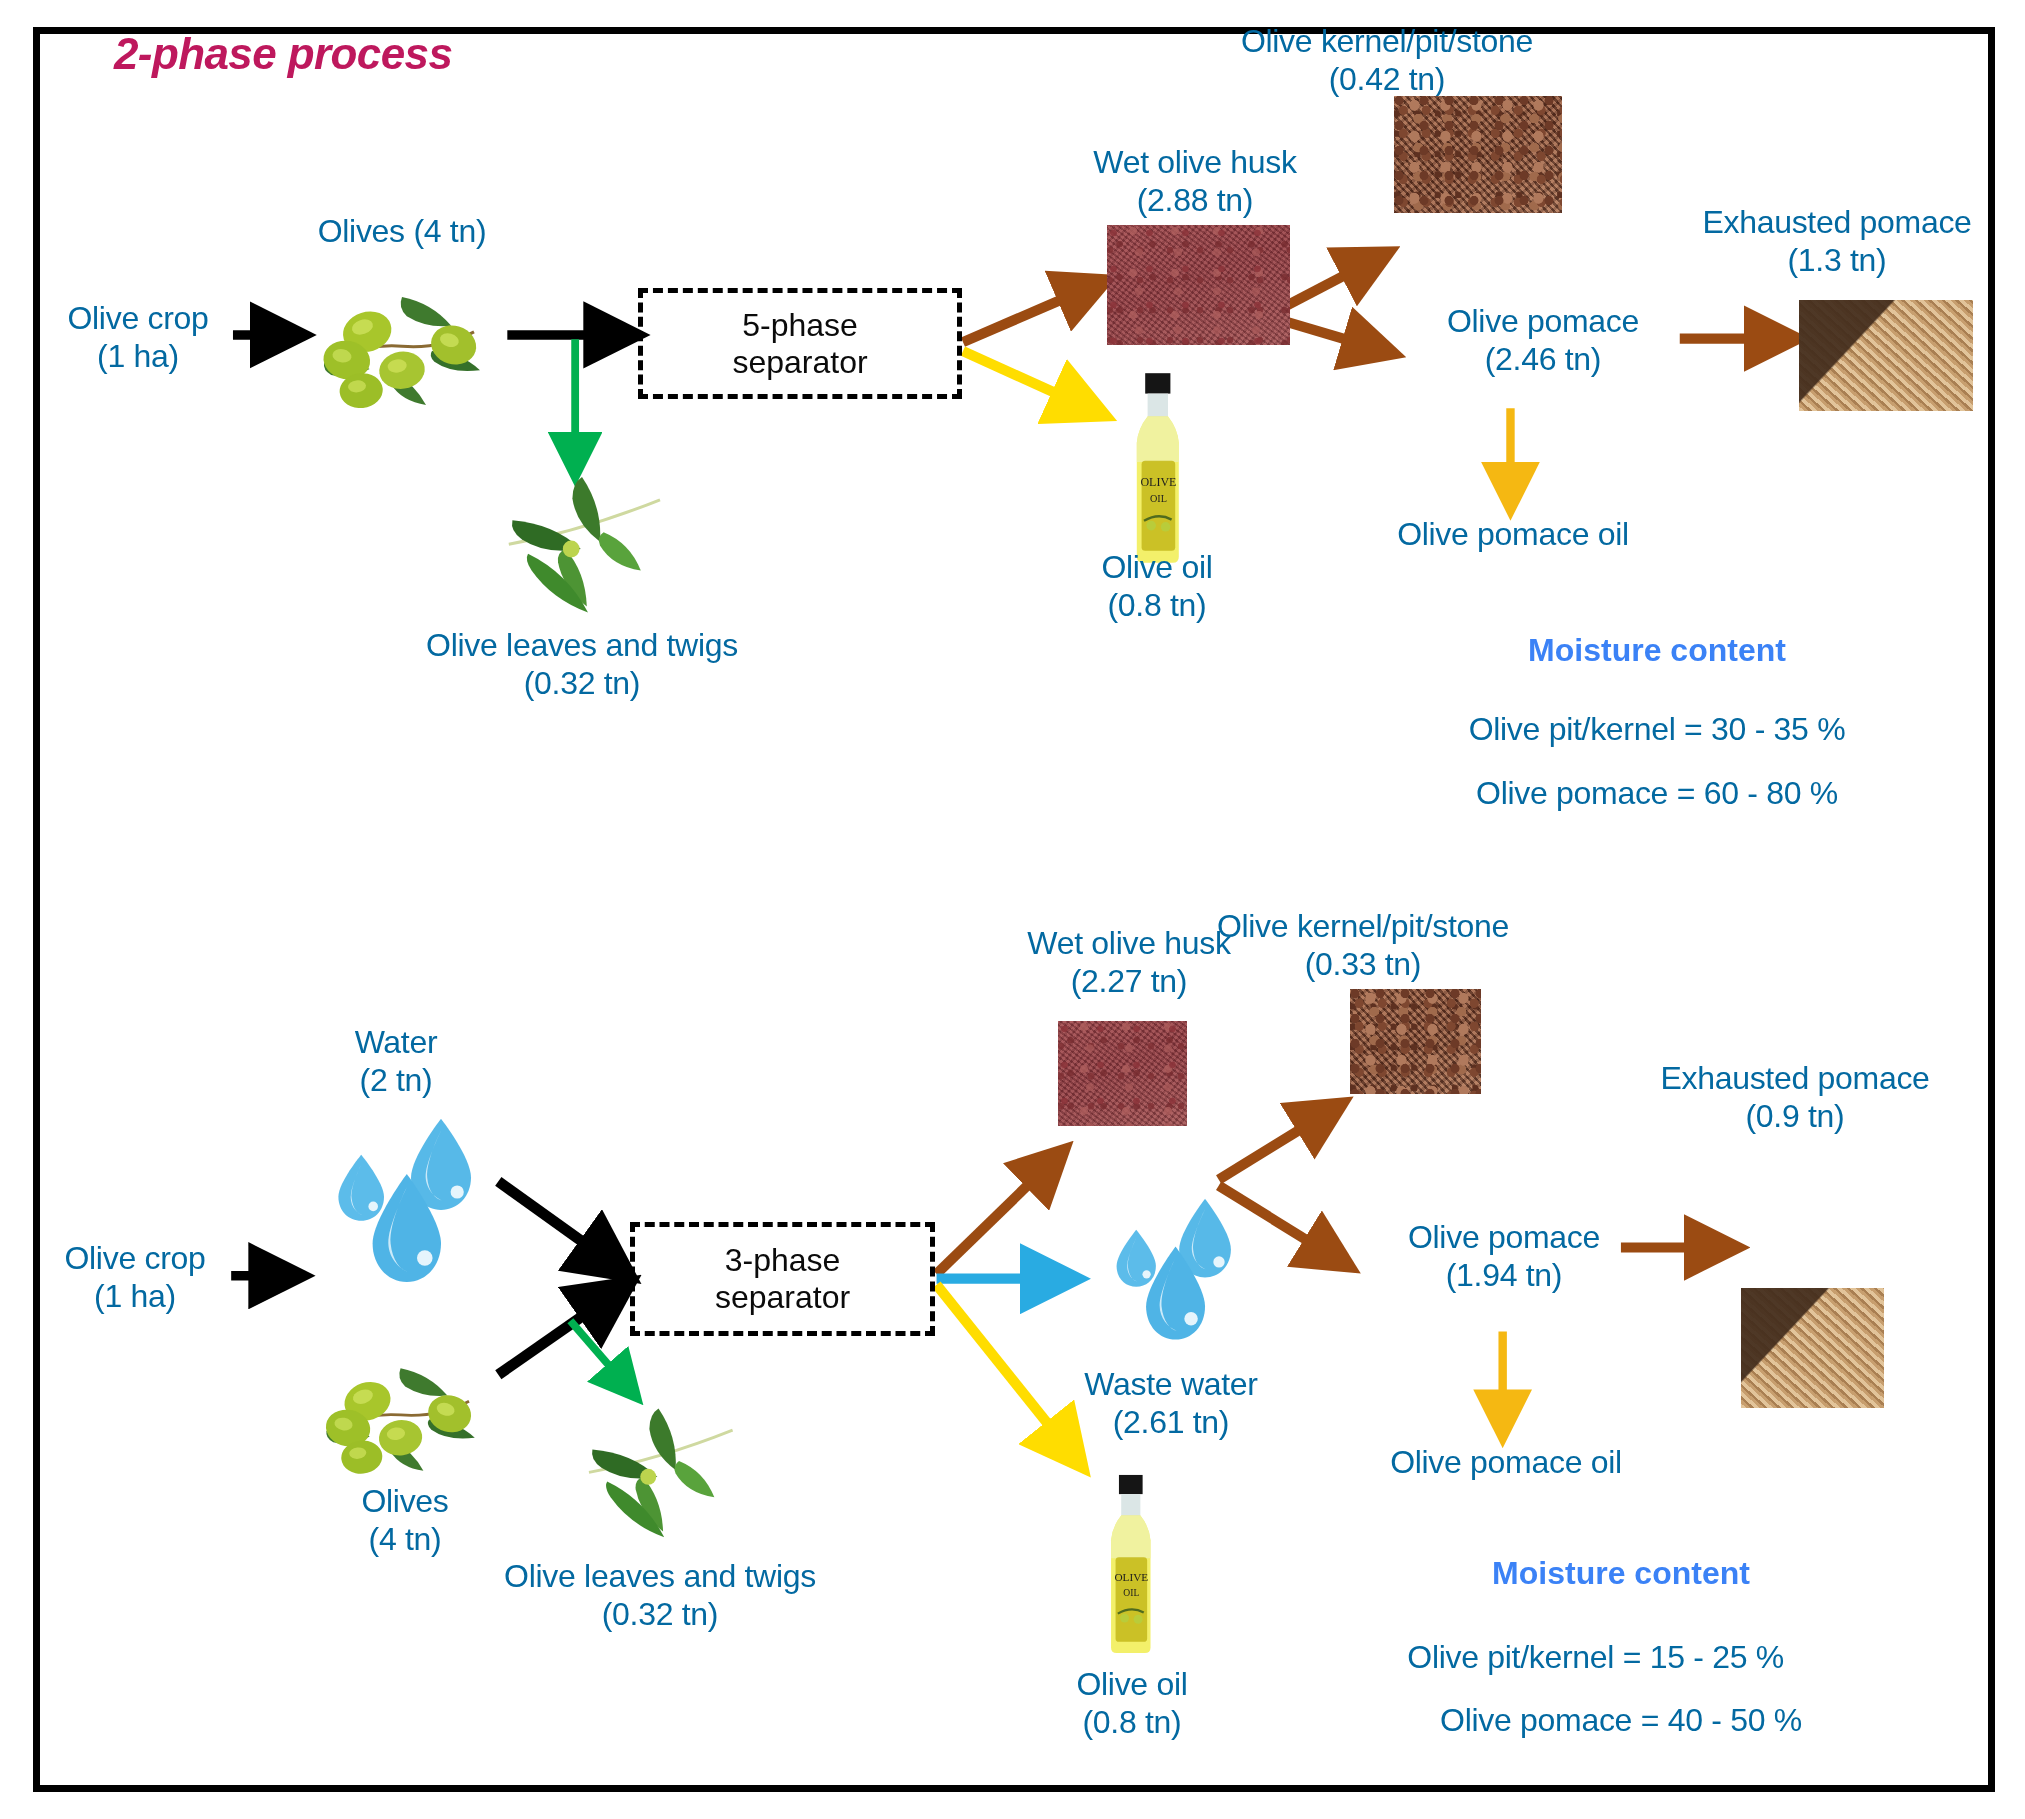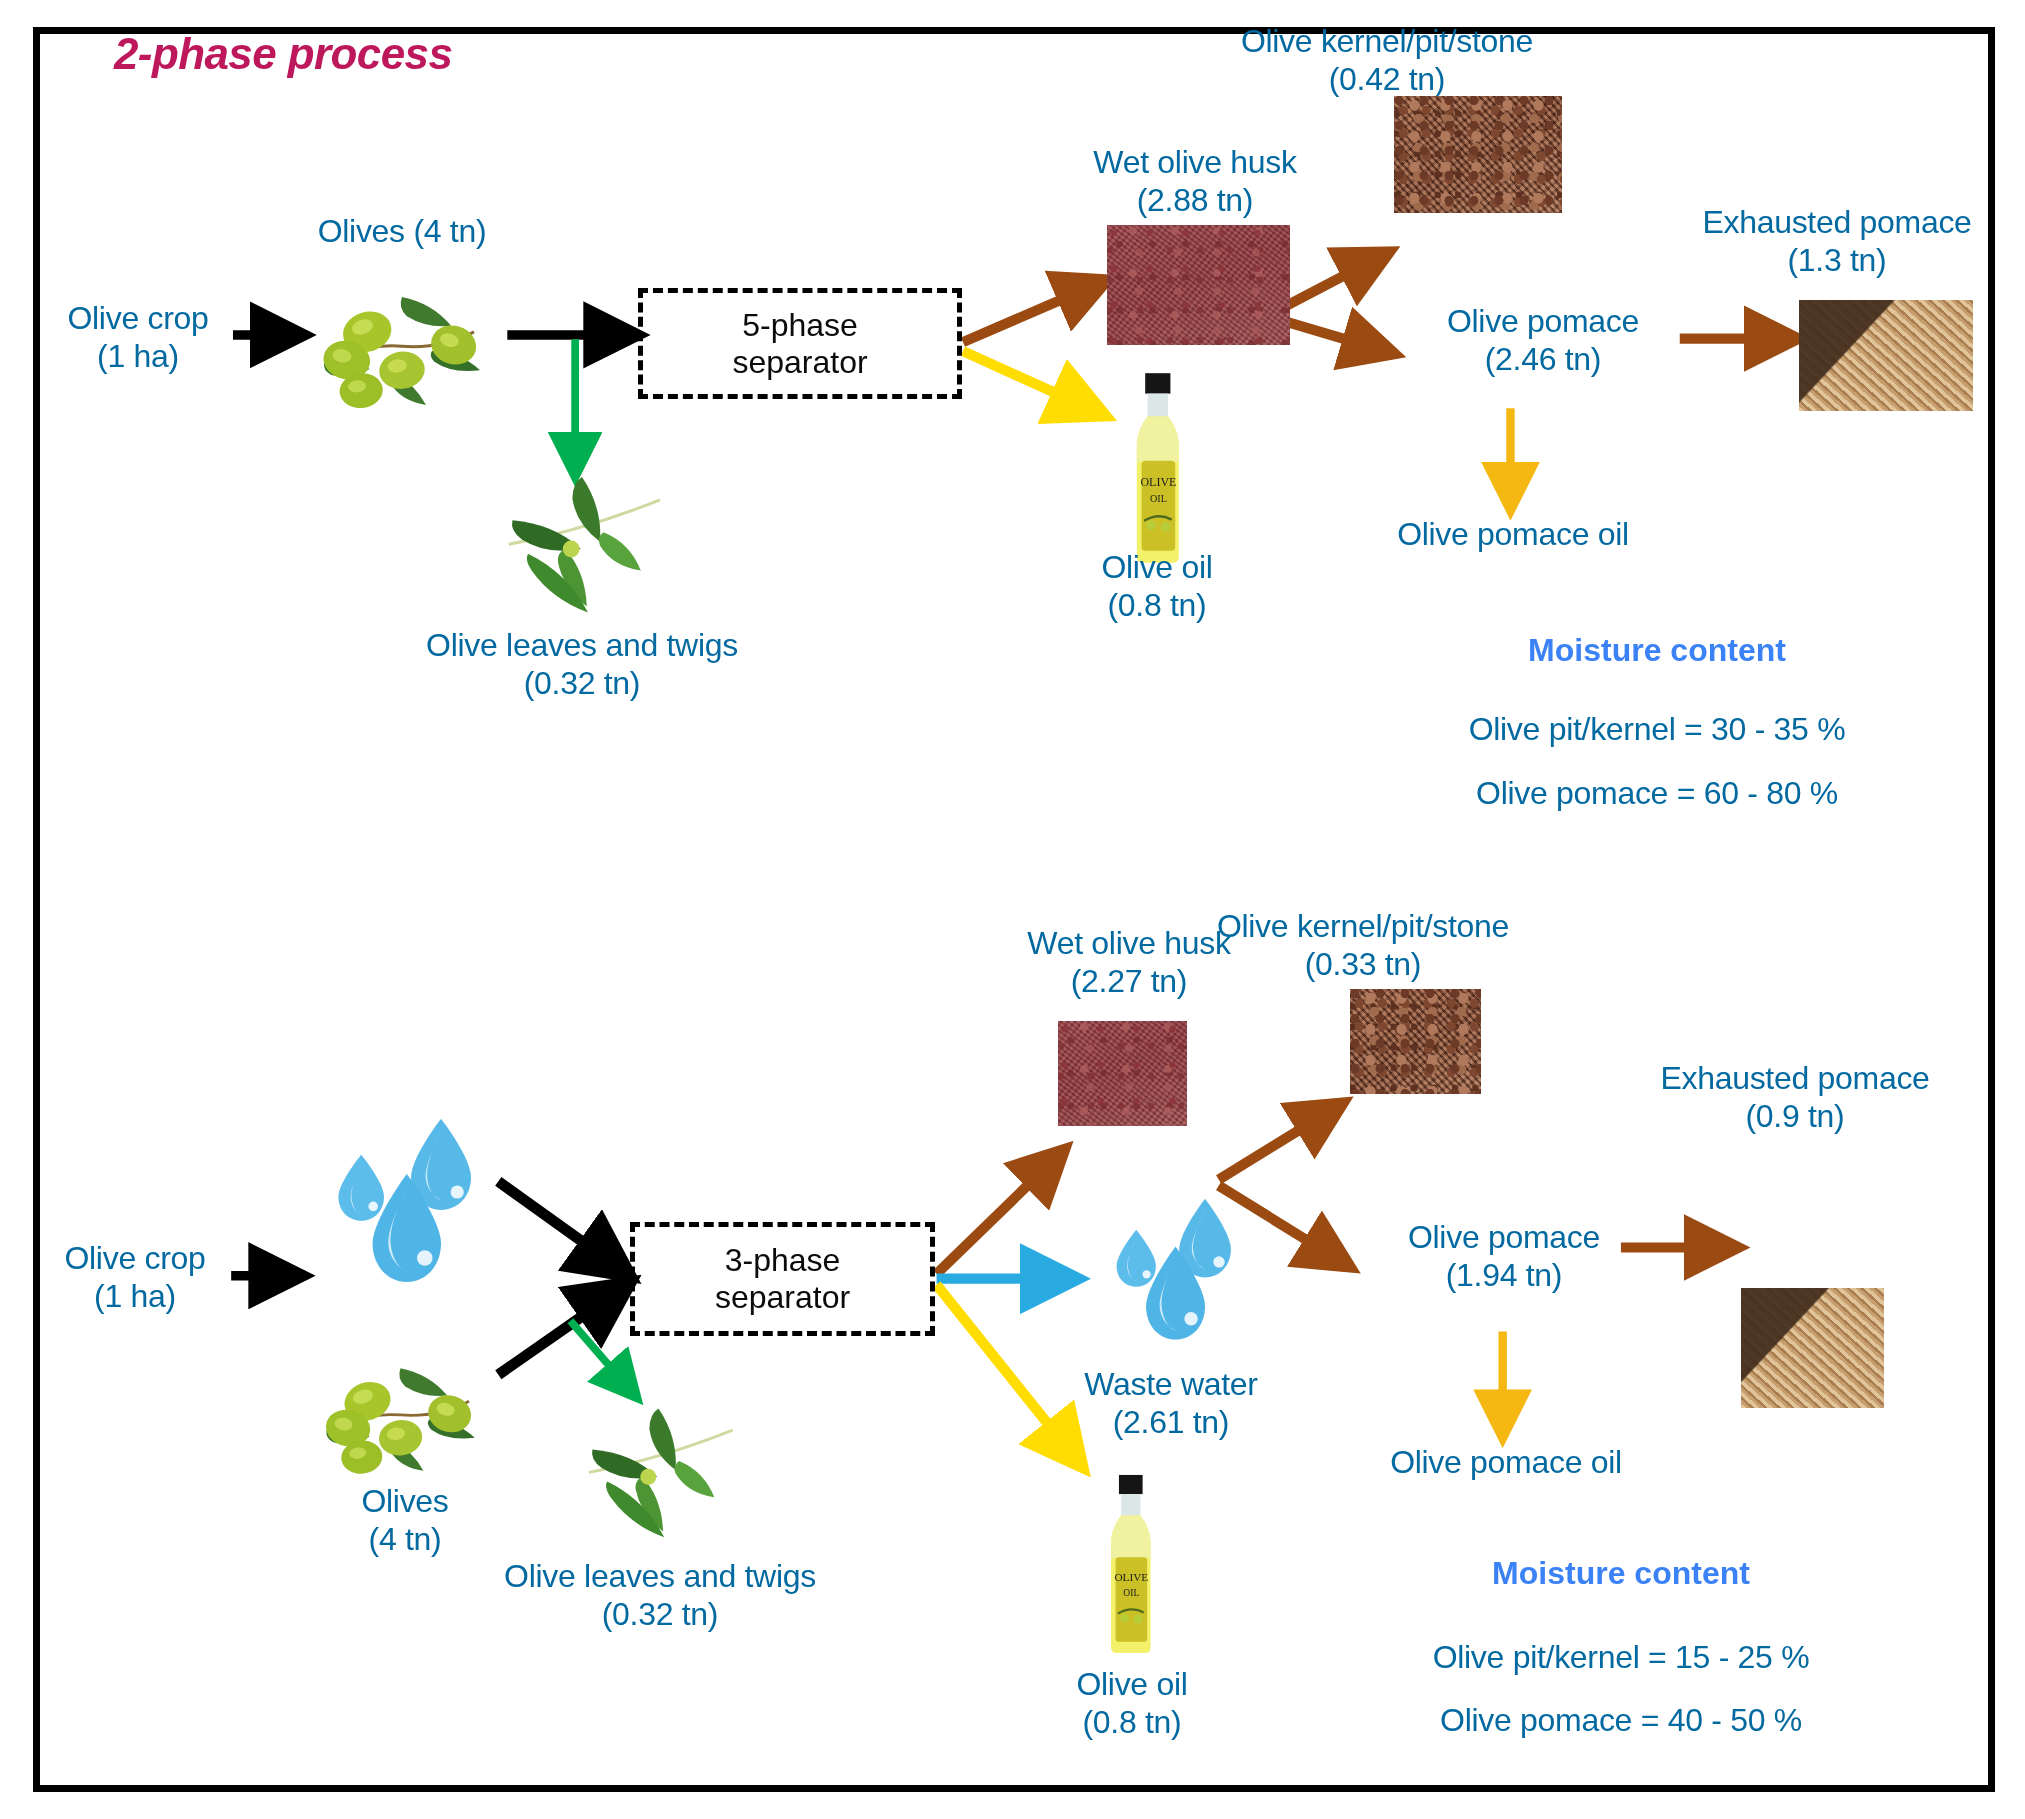--- a/index.html
+++ b/index.html
@@ -282,20 +282,22 @@
   <div class="lbl" style="left:1363px; top:516px; width:300px;">Olive pomace oil</div>
 
   <div class="bold-head" style="left:1471px; top:632px; width:372px;">Moisture content</div>
   <div class="lbl" style="left:1429px; top:711px; width:456px;">Olive pit/kernel = 30 - 35 %</div>
   <div class="lbl" style="left:1429px; top:775px; width:456px;">Olive pomace = 60 - 80 %</div>
 
 
   <div class="lbl" style="left:42px; top:1240px; width:186px;">Olive crop
 (1 ha)</div>
 
+  <div class="lbl" style="left:297px; top:1024px; width:198px;">Water
+(2 tn)</div>
 
   <div class="pic drops" style="left:318px; top:1102px; width:174px; height:186px;">
     <svg viewBox="0 0 290 310" xmlns="http://www.w3.org/2000/svg">
       <g>
         <path d="M205 28 C205 28 255 92 255 126 C255 158 232 180 205 180 C178 180 155 158 155 126 C155 92 205 28 205 28Z" fill="#57b9e8"></path>
         <path d="M205 48 C205 48 180 96 182 126 C184 150 196 162 206 164 C192 158 176 140 180 116 C184 92 205 48 205 48Z" fill="#d7eefb" opacity=".9"></path>
         <circle cx="232" cy="150" r="11" fill="#ffffff" opacity=".85"></circle>
         <path d="M72 88 C72 88 110 134 110 158 C110 182 93 198 72 198 C51 198 34 182 34 158 C34 134 72 88 72 88Z" fill="#5cbcea"></path>
         <path d="M72 104 C72 104 54 140 56 160 C58 178 66 186 74 188 C62 184 52 170 55 152 C58 134 72 104 72 104Z" fill="#dcf0fc" opacity=".9"></path>
         <circle cx="92" cy="174" r="8" fill="#ffffff" opacity=".85"></circle>
@@ -400,17 +402,17 @@
 (1.94 tn)</div>
 
   <div class="lbl" style="left:1615px; top:1060px; width:360px;">Exhausted pomace
 (0.9 tn)</div>
 
   <div class="pic pellets" style="left:1741px; top:1177px; width:143px; height:120px;"></div>
 
   <div class="lbl" style="left:1356px; top:1444px; width:300px;">Olive pomace oil</div>
 
   <div class="bold-head" style="left:1435px; top:1555px; width:372px;">Moisture content</div>
-  <div class="lbl" style="left:1393px; top:1639px; width:456px;">Olive pit/kernel = 15 - 25 %</div>
+  <div class="lbl" style="left:1328px; top:1639px; width:456px;text-align:right;">Olive pit/kernel = 15 - 25 %</div>
   <div class="lbl" style="left:1393px; top:1702px; width:456px;">Olive pomace = 40 - 50 %</div>
 
 </div>
 
 
 </body></html>

